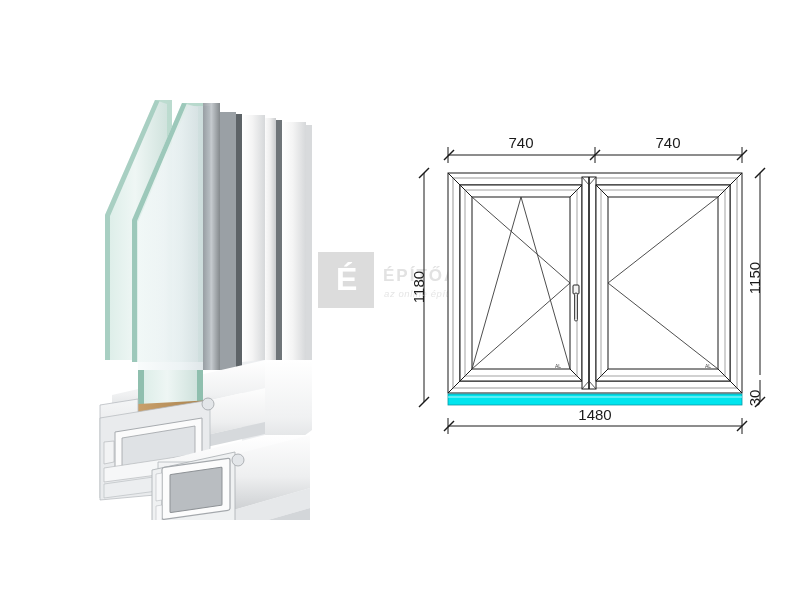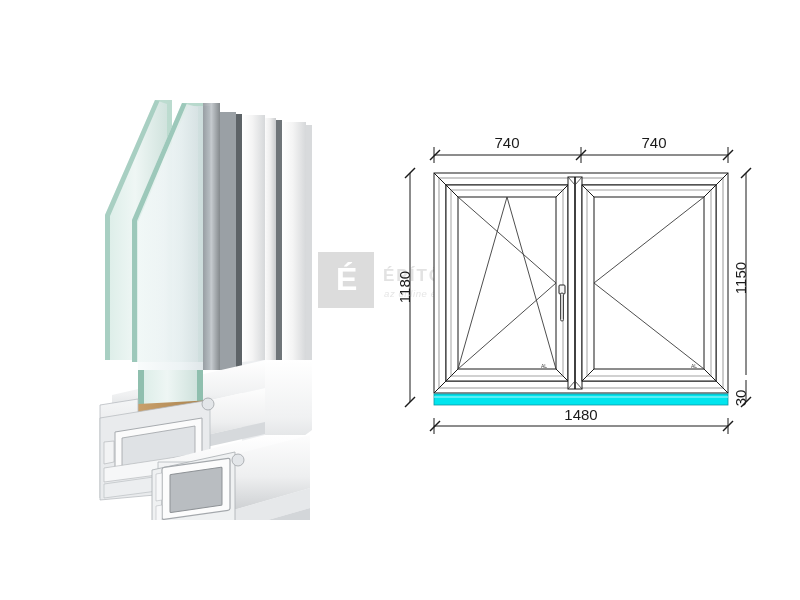--- a/index.html
+++ b/index.html
@@ -19,21 +19,21 @@
   .wm-t1{position:absolute;left:65px;top:14px;font-size:17px;letter-spacing:2px;
          font-weight:700;color:#e2e2e2;white-space:nowrap;}
   .wm-t2{position:absolute;left:66px;top:36px;font-size:9.5px;letter-spacing:.6px;
          font-style:italic;color:#e6e6e6;white-space:nowrap;}
 
   
   .photo{position:absolute;left:60px;top:70px;width:280px;height:450px;}
   .photo svg{display:block;}
 
   
-  .draw{position:absolute;left:398px;top:130px;width:360px;height:310px;text-align:center;}
+  .draw{position:absolute;left:412px;top:130px;width:360px;height:310px;text-align:center;}
   .draw svg{display:block;}
   .dimtxt{font-family:"Liberation Sans",sans-serif;font-size:15px;fill:#1a1a1a;}
   .marktxt{font-family:"Liberation Sans",sans-serif;font-size:5px;fill:#444;}
 </style>
 </head>
 <body>
 
 <div id="stage">
 
   <div class="photo">

